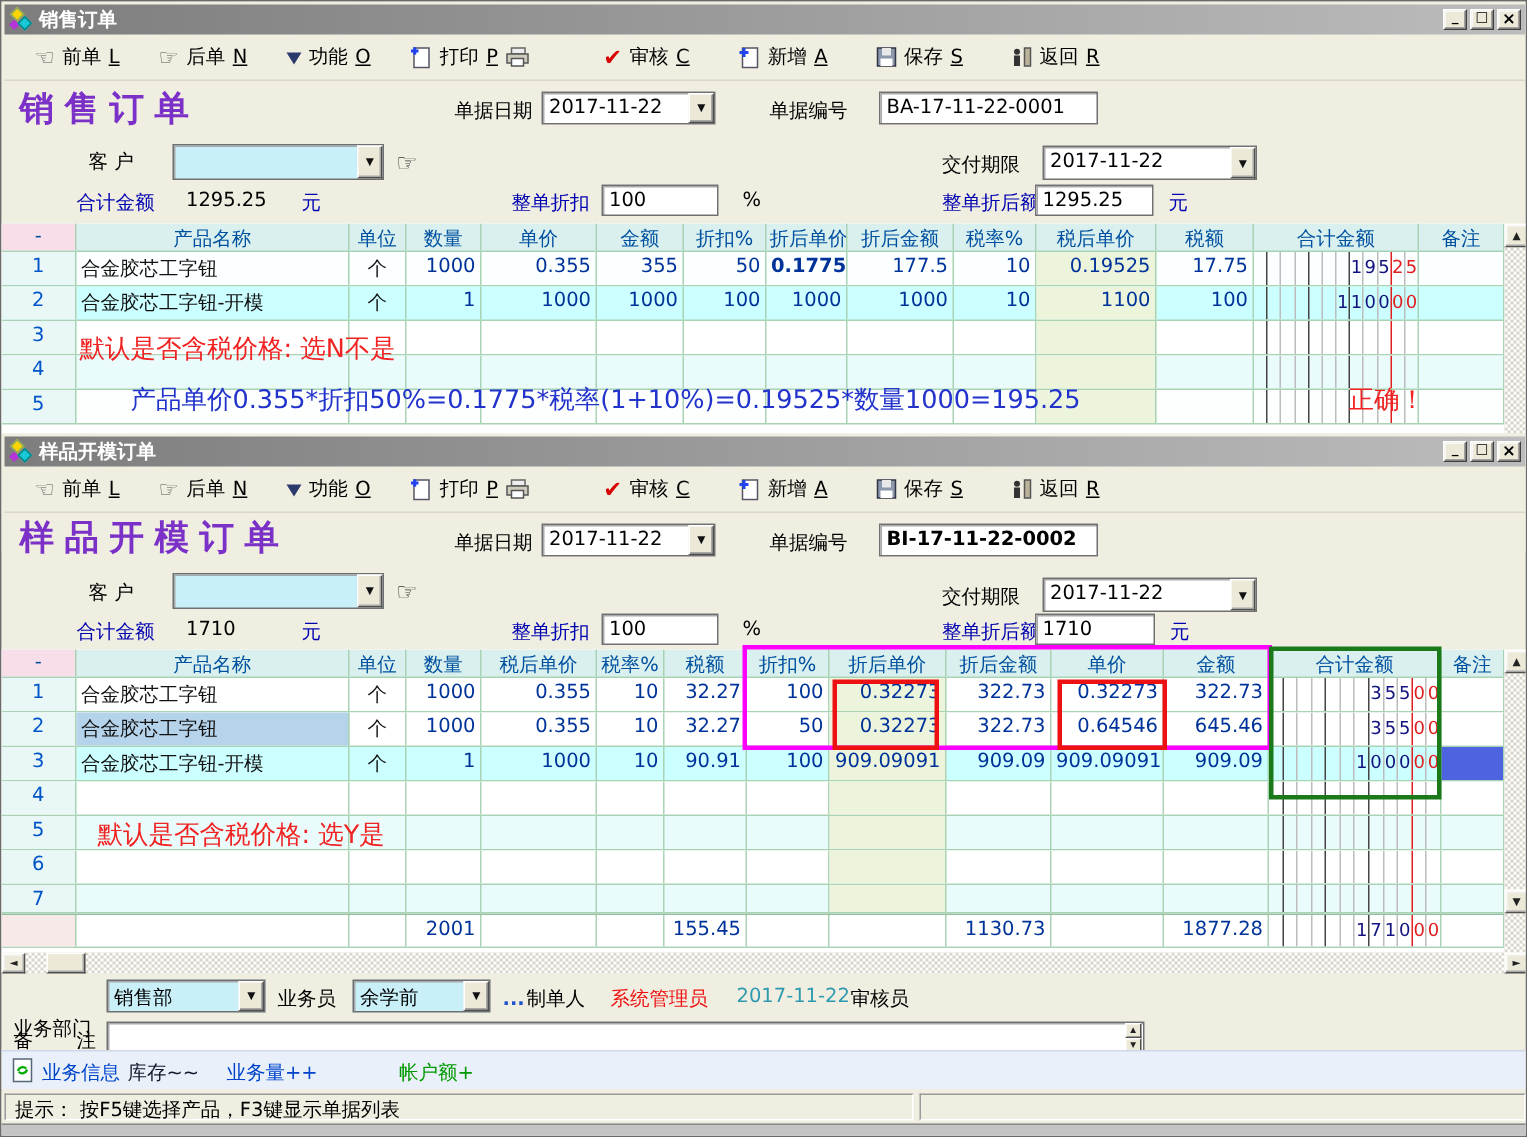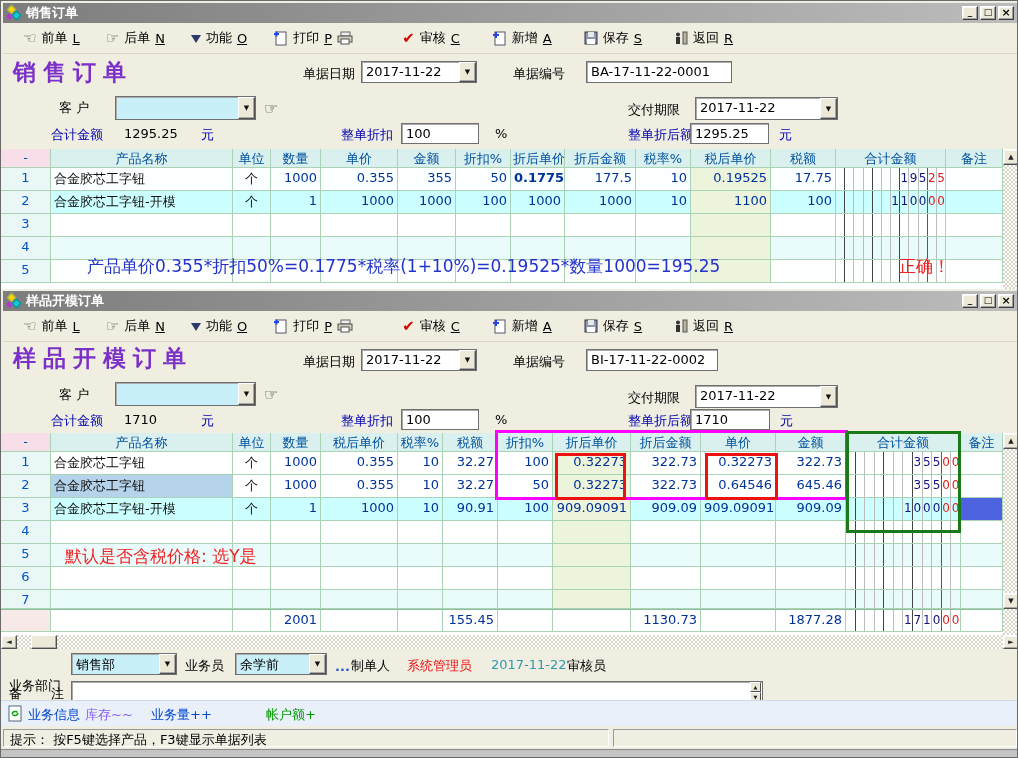--- a/index.html
+++ b/index.html
@@ -374,20 +374,21 @@
             <span class="dcell"></span>
             <span class="dcell dred"></span>
             <span class="dcell"></span>
           </div>
           <div class="g-cell t-text" style="width: 57px;"></div>
         </div>
       </div>
     <span class="sbtn" style="left:1002px;top:148px;">▲</span>
     <span class="strack" style="left:1002px;top:164px;width:16px;height:124px;"></span>
 
+    <div class="ann ann-red" style="left:52px;top:220px;">默认是否含税价格: 选N不是</div>
     <div class="ann ann-blue" style="left:86px;top:254px;">产品单价0.355*折扣50%=0.1775*税率(1+10%)=0.19525*数量1000=195.25</div>
     <div class="ann ann-red" style="left:898px;top:254px;">正确！</div>
   </section>
 
   <section class="win" id="win2" style="top:288px;height:470px;">
     <div class="titlebar">
       <span class="diamonds">
           <i class="d1"></i>
           <i class="d3"></i>
           <i class="d2"></i>
@@ -467,21 +468,21 @@
     </div>
 
     <div class="heading" style="top:54px;">样品开模订单</div>
 
     <span class="lbl" style="left:302px;top:64px;">单据日期</span>
     <span class="combo" style="left:360px;top:60px;width:116px;height:22px;">
       <span class="cval">2017-11-22</span>
         <span class="cbtn">▼</span>
     </span>
     <span class="lbl" style="left:512px;top:64px;">单据编号</span>
-    <span class="tbox" style="left:585px;top:60px;width:132px;height:22px;">BI-17-11-22-0002</span>
+    <span class="tbox" style="left:585px;top:60px;width:146px;height:22px;font-weight:bold;">BI-17-11-22-0002</span>
 
     <span class="lbl" style="left:58px;top:97px;">客 户</span>
     <span class="combo cyan" style="left:114px;top:93px;width:141px;height:24px;">
       <span class="cval"></span>
         <span class="cbtn">▼</span>
     </span>
     <span class="pointhand" style="left:263px;top:96px;">☞</span>
     <span class="lbl" style="left:627px;top:100px;">交付期限</span>
     <span class="combo" style="left:694px;top:96px;width:143px;height:23px;">
       <span class="cval">2017-11-22</span>
@@ -792,21 +793,21 @@
         </span>
     </div>
 
     <div class="inforow" style="top:411px;">
       <svg class="icon-svg" style="position:absolute;left:6px;top:4px;" width="16" height="17">
         <rect x="2" y="1" width="12" height="15" fill="#fff" stroke="#567"></rect>
         <path d="M5 9 a3.2 3.2 0 0 1 5.5 -1.5" stroke="#0A0" stroke-width="1.5" fill="none"></path>
         <path d="M11 8 a3.2 3.2 0 0 1 -5.5 1.5" stroke="#0A0" stroke-width="1.5" fill="none"></path>
       </svg>
       <span class="ilink" style="left:27px;color:#0044CC;">业务信息</span>
-      <span class="ilink" style="left:84px;color:#8b5cf6;">库存~~</span>
+      <span class="ilink" style="left:84px;color:#0f172a;">库存~~</span>
       <span class="ilink" style="left:150px;color:#0044CC;">业务量++</span>
       <span class="ilink" style="left:265px;color:#009900;">帐户额+</span>
     </div>
 
     <div class="statusbar" style="top:438px;">
       <span class="spanel" style="left:2px;width:606px;">提示：  按F5键选择产品，F3键显示单据列表</span>
       <span class="spanel" style="left:612px;width:404px;"></span>
     </div>
     <div class="bstrip" style="top:460px;"></div>
   </section>

